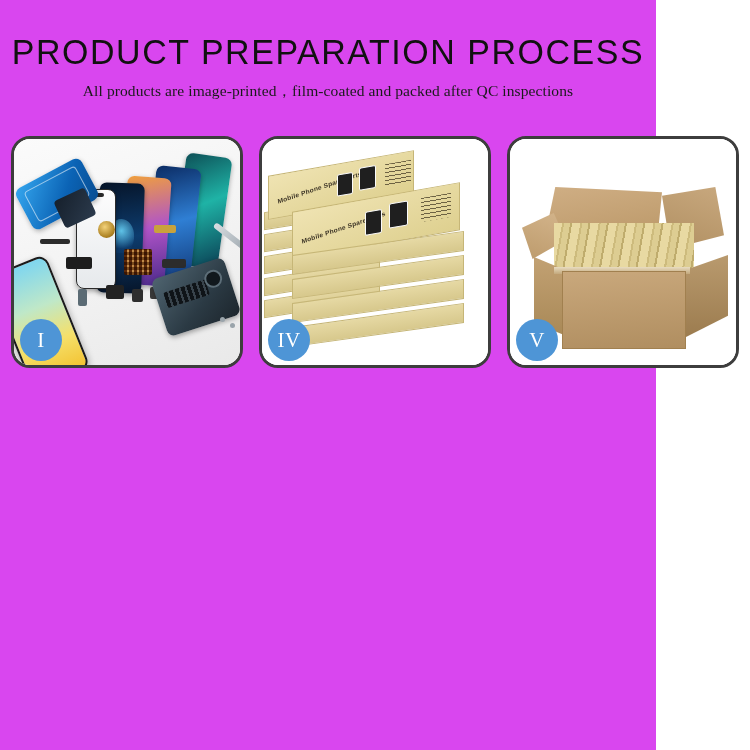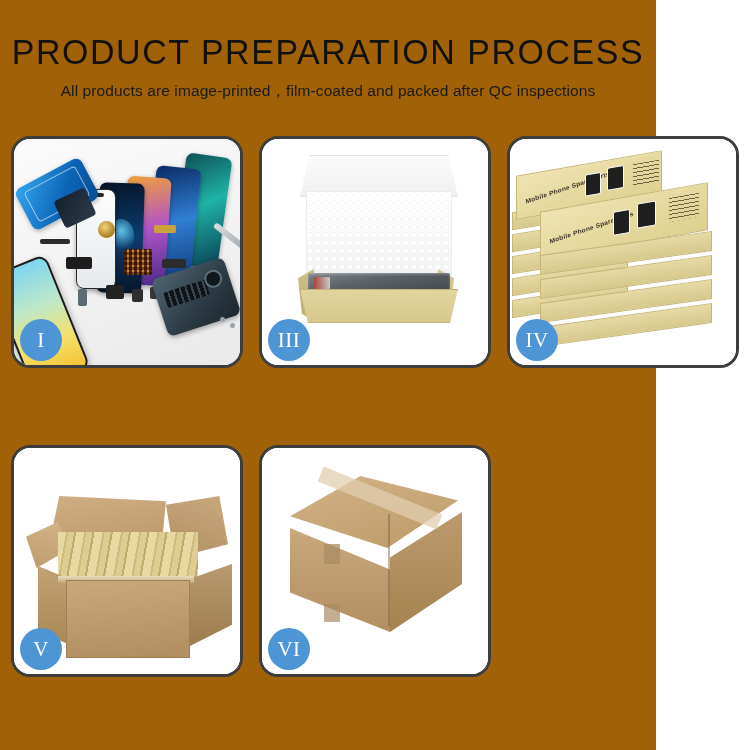--- a/index.html
+++ b/index.html
@@ -9,39 +9,39 @@
     height: 750px;
     background: #ffffff;
     font-family: "Liberation Sans", sans-serif;
     overflow: hidden;
   }
 
   .page {
     position: relative;
     width: 656px;
     height: 750px;
-    background: #a16207;
+    background: #d946ef;
   }
 
   
   .header { padding-top: 34px; text-align: center; }
 
   .page-title {
     font-family: "Liberation Sans", sans-serif;
     font-size: 35px;
     font-weight: 400;
     letter-spacing: 1.6px;
     color: #111111;
     line-height: 1.05;
     transform: scaleX(0.97);
   }
 
   .page-subtitle {
     margin-top: 10px;
-    font-family: Liberation Sans, sans-serif;
+    font-family: Liberation Serif, serif;
     font-size: 15.5px;
     font-weight: 400;
     letter-spacing: 0.1px;
     color: #1a1a1a;
   }
 
   
   .grid {
     position: absolute;
     top: 136px;
@@ -420,32 +420,20 @@
         <div class="part part-chipD"></div>
         <div class="part part-housing"></div>
         <div class="part part-tweezer"></div>
         <div class="part part-screw1"></div>
         <div class="part part-screw2"></div>
       </div>
       <div class="badge">I</div>
     </div>
 
 
-    <div class="panel">
-      <div class="panel-stage">
-        <div class="p3-bg"></div>
-        <div class="p3-lidback"></div>
-        <div class="p3-foam"></div>
-        <div class="p3-boxleft"></div>
-        <div class="p3-boxright"></div>
-        <div class="p3-product"></div>
-        <div class="p3-boxfront"></div>
-      </div>
-      <div class="badge">III</div>
-    </div>
 
     <div class="panel">
       <div class="panel-stage">
         <div class="p4-bg"></div>
 
         <div class="kbox" style="left:2px; top:64px; width:116px; height:18px; transform:skewY(-9deg);"></div>
         <div class="kbox" style="left:2px; top:86px; width:116px; height:18px; transform:skewY(-9deg);"></div>
         <div class="kbox" style="left:2px; top:108px; width:116px; height:18px; transform:skewY(-9deg);"></div>
         <div class="kbox" style="left:2px; top:130px; width:116px; height:18px; transform:skewY(-9deg);"></div>
         <div class="kbox" style="left:2px; top:152px; width:116px; height:18px; transform:skewY(-9deg);"></div>
@@ -483,28 +471,15 @@
         <div class="c5-inner"></div>
         <div class="c5-contents"></div>
         <div class="c5-leftside"></div>
         <div class="c5-side"></div>
         <div class="c5-rim"></div>
         <div class="c5-front"></div>
       </div>
       <div class="badge">V</div>
     </div>
 
-    <div class="panel">
-      <div class="panel-stage">
-        <div class="p6-bg"></div>
-        <div class="c6-top"></div>
-        <div class="c6-right"></div>
-        <div class="c6-front"></div>
-        <div class="c6-edge"></div>
-        <div class="c6-tapeTop"></div>
-        <div class="c6-tapeFront"></div>
-        <div class="c6-tapeFront2"></div>
-      </div>
-      <div class="badge">VI</div>
-    </div>
 
   </div>
 </div>
 
 </body></html>

